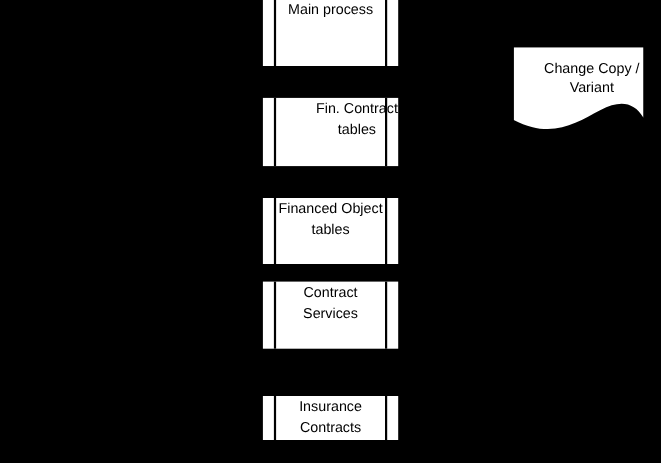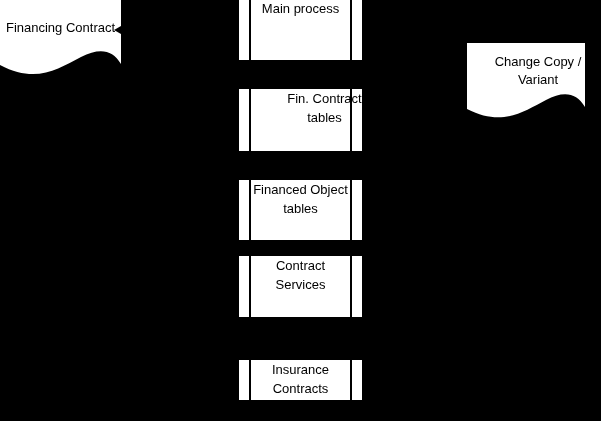--- a/index.html
+++ b/index.html
@@ -71,26 +71,20 @@
     top: 26px; left: 478px;
     border-top: 4px solid transparent; border-bottom: 4px solid transparent;
     border-left: 7px solid var(--stroke);
   }
 </style>
 </head>
 <body>
 
 <div class="canvas">
 
-  <div class="doc doc-left">
-    <svg width="121" height="82" viewBox="0 0 121 82">
-      <path d="M0,0 H121 V64 C112,49 99,48 81,57 C58,69 36,84 0,65 Z" style="fill:var(--fill);stroke:none"></path>
-    </svg>
-    <div class="doc-label">Financing Contract</div>
-  </div>
 
   <div class="doc doc-right">
     <svg width="118" height="82" viewBox="0 0 118 82">
       <path d="M0,0 H118 V64 C109,49 96,48 79,57 C56,69 35,84 0,66 Z" style="fill:var(--fill);stroke:none"></path>
     </svg>
     <div class="doc-label">Change Copy / Variant</div>
   </div>
 
   <div class="connector connector-left"></div>
   <div class="connector connector-right"></div>

